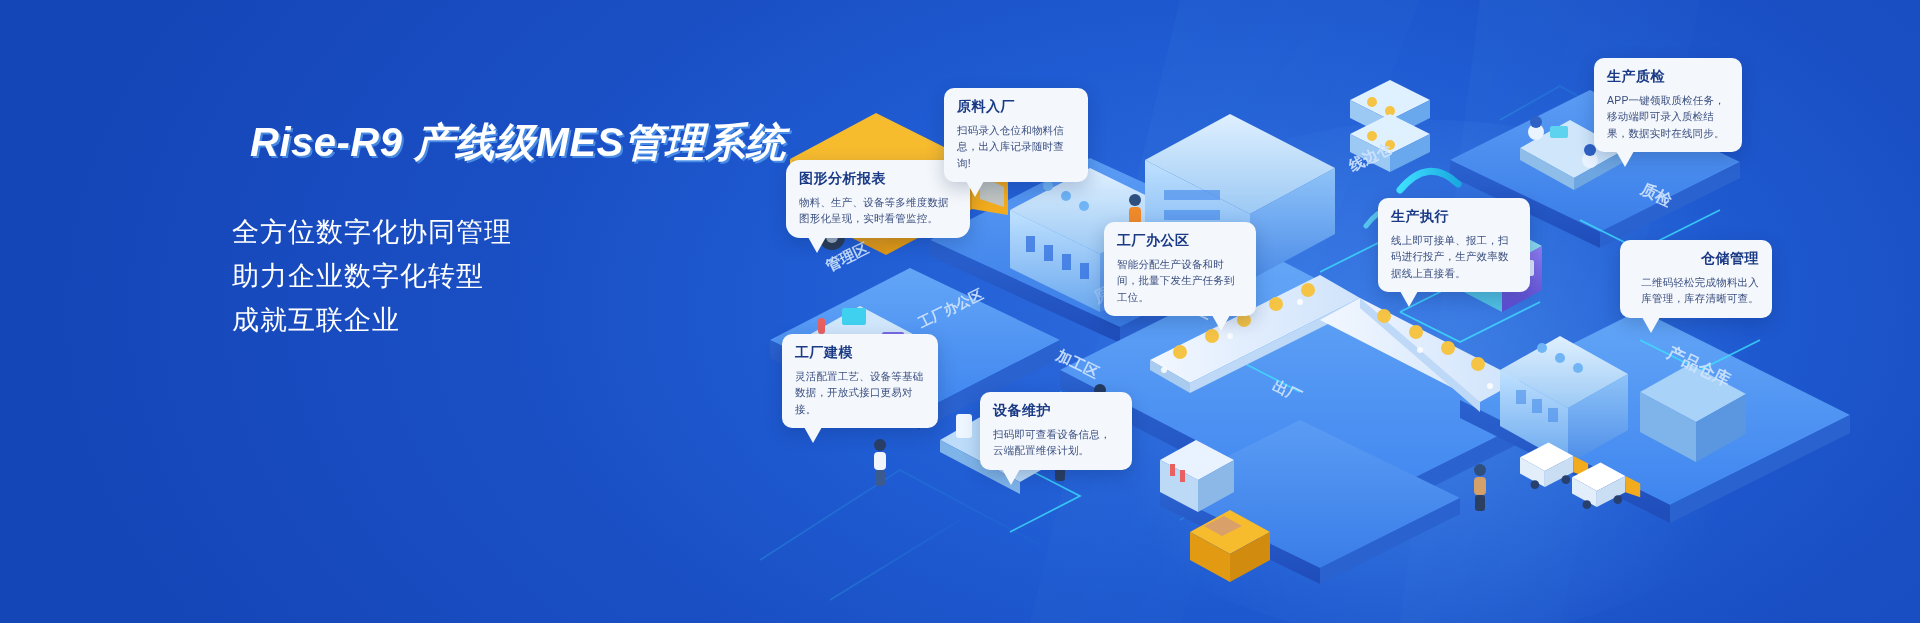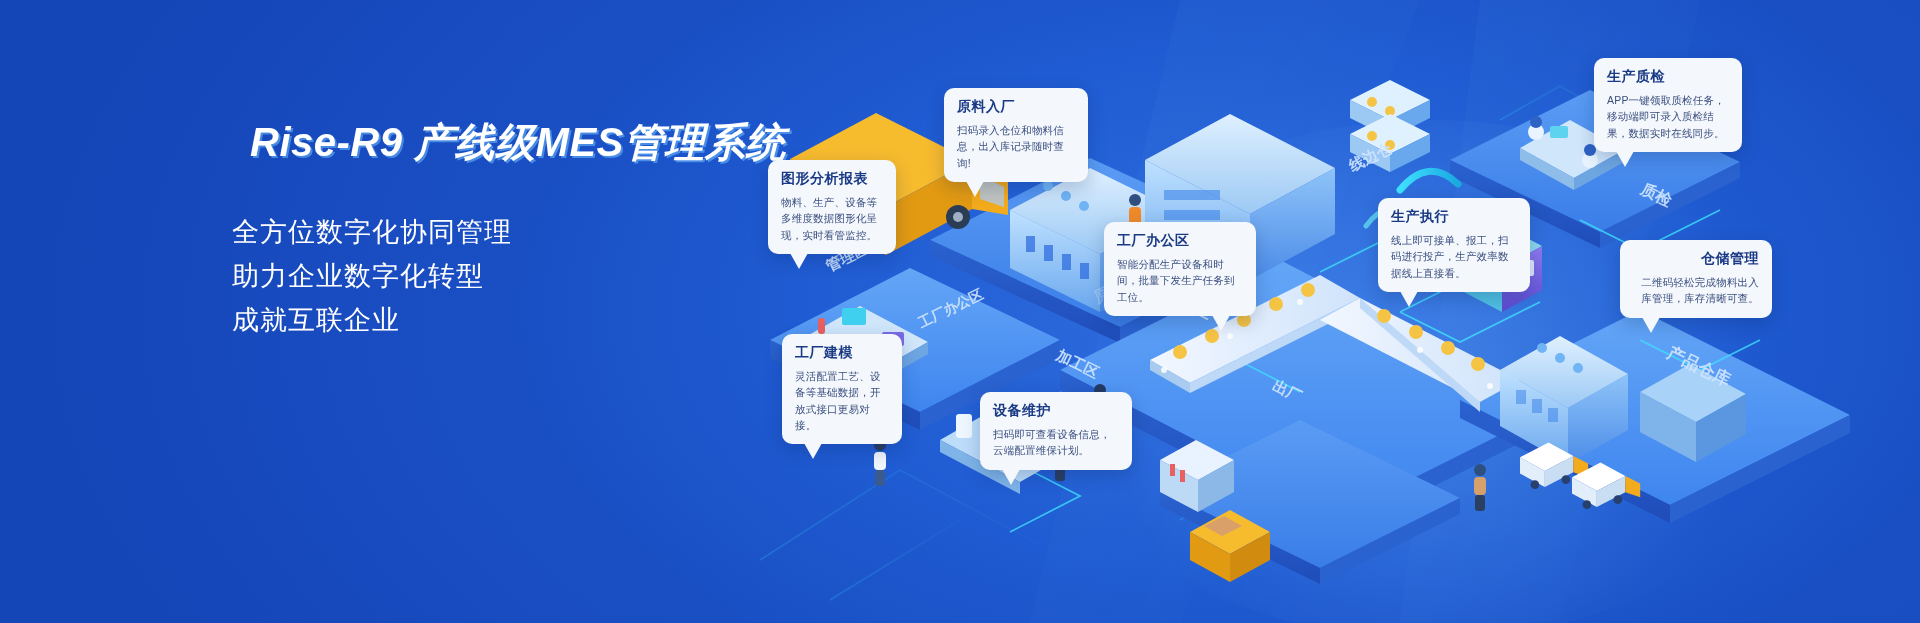--- a/index.html
+++ b/index.html
@@ -430,21 +430,21 @@
     <div class="zone" style="left:1055px;top:355px;font-size:15px;transform:rotate(26deg);">
       <span>加工区</span></div>
     <div class="zone" style="left:1640px;top:185px;font-size:16px;transform:rotate(26deg);">
       <span>质检</span></div>
     <div class="zone" style="left:1665px;top:355px;font-size:17px;transform:rotate(26deg);">
       <span>产品仓库</span></div>
     <div class="zone" style="left:1272px;top:382px;font-size:15px;transform:rotate(26deg);">
       <span>出厂</span></div>
   </div>
 
-  <div class="card t-bl" style="left:768px;top:160px;width:128px;">
+  <div class="card t-bl" style="left:786px;top:160px;width:184px;border-radius:14px;">
     <div class="ttl">图形分析报表</div>
     <div class="dsc">物料、生产、设备等多维度数据图形化呈现，实时看管监控。</div>
     <div class="tail"></div>
   </div>
 
   <div class="card t-bl" style="left:944px;top:88px;width:144px;">
     <div class="ttl">原料入厂</div>
     <div class="dsc">扫码录入仓位和物料信息，出入库记录随时查询!</div>
     <div class="tail"></div>
   </div>
@@ -466,21 +466,21 @@
     <div class="dsc">线上即可接单、报工，扫码进行投产，生产效率数据线上直接看。</div>
     <div class="tail"></div>
   </div>
 
   <div class="card t-bl" style="left:1620px;top:240px;width:152px;text-align:right;">
     <div class="ttl">仓储管理</div>
     <div class="dsc">二维码轻松完成物料出入库管理，库存清晰可查。</div>
     <div class="tail"></div>
   </div>
 
-  <div class="card t-bl" style="left:782px;top:334px;width:120px;">
+  <div class="card t-bl" style="left:782px;top:334px;width:156px;">
     <div class="ttl">工厂建模</div>
     <div class="dsc">灵活配置工艺、设备等基础数据，开放式接口更易对接。</div>
     <div class="tail"></div>
   </div>
 
   <div class="card t-bl" style="left:980px;top:392px;width:152px;">
     <div class="ttl">设备维护</div>
     <div class="dsc">扫码即可查看设备信息，云端配置维保计划。</div>
     <div class="tail"></div>
   </div>

